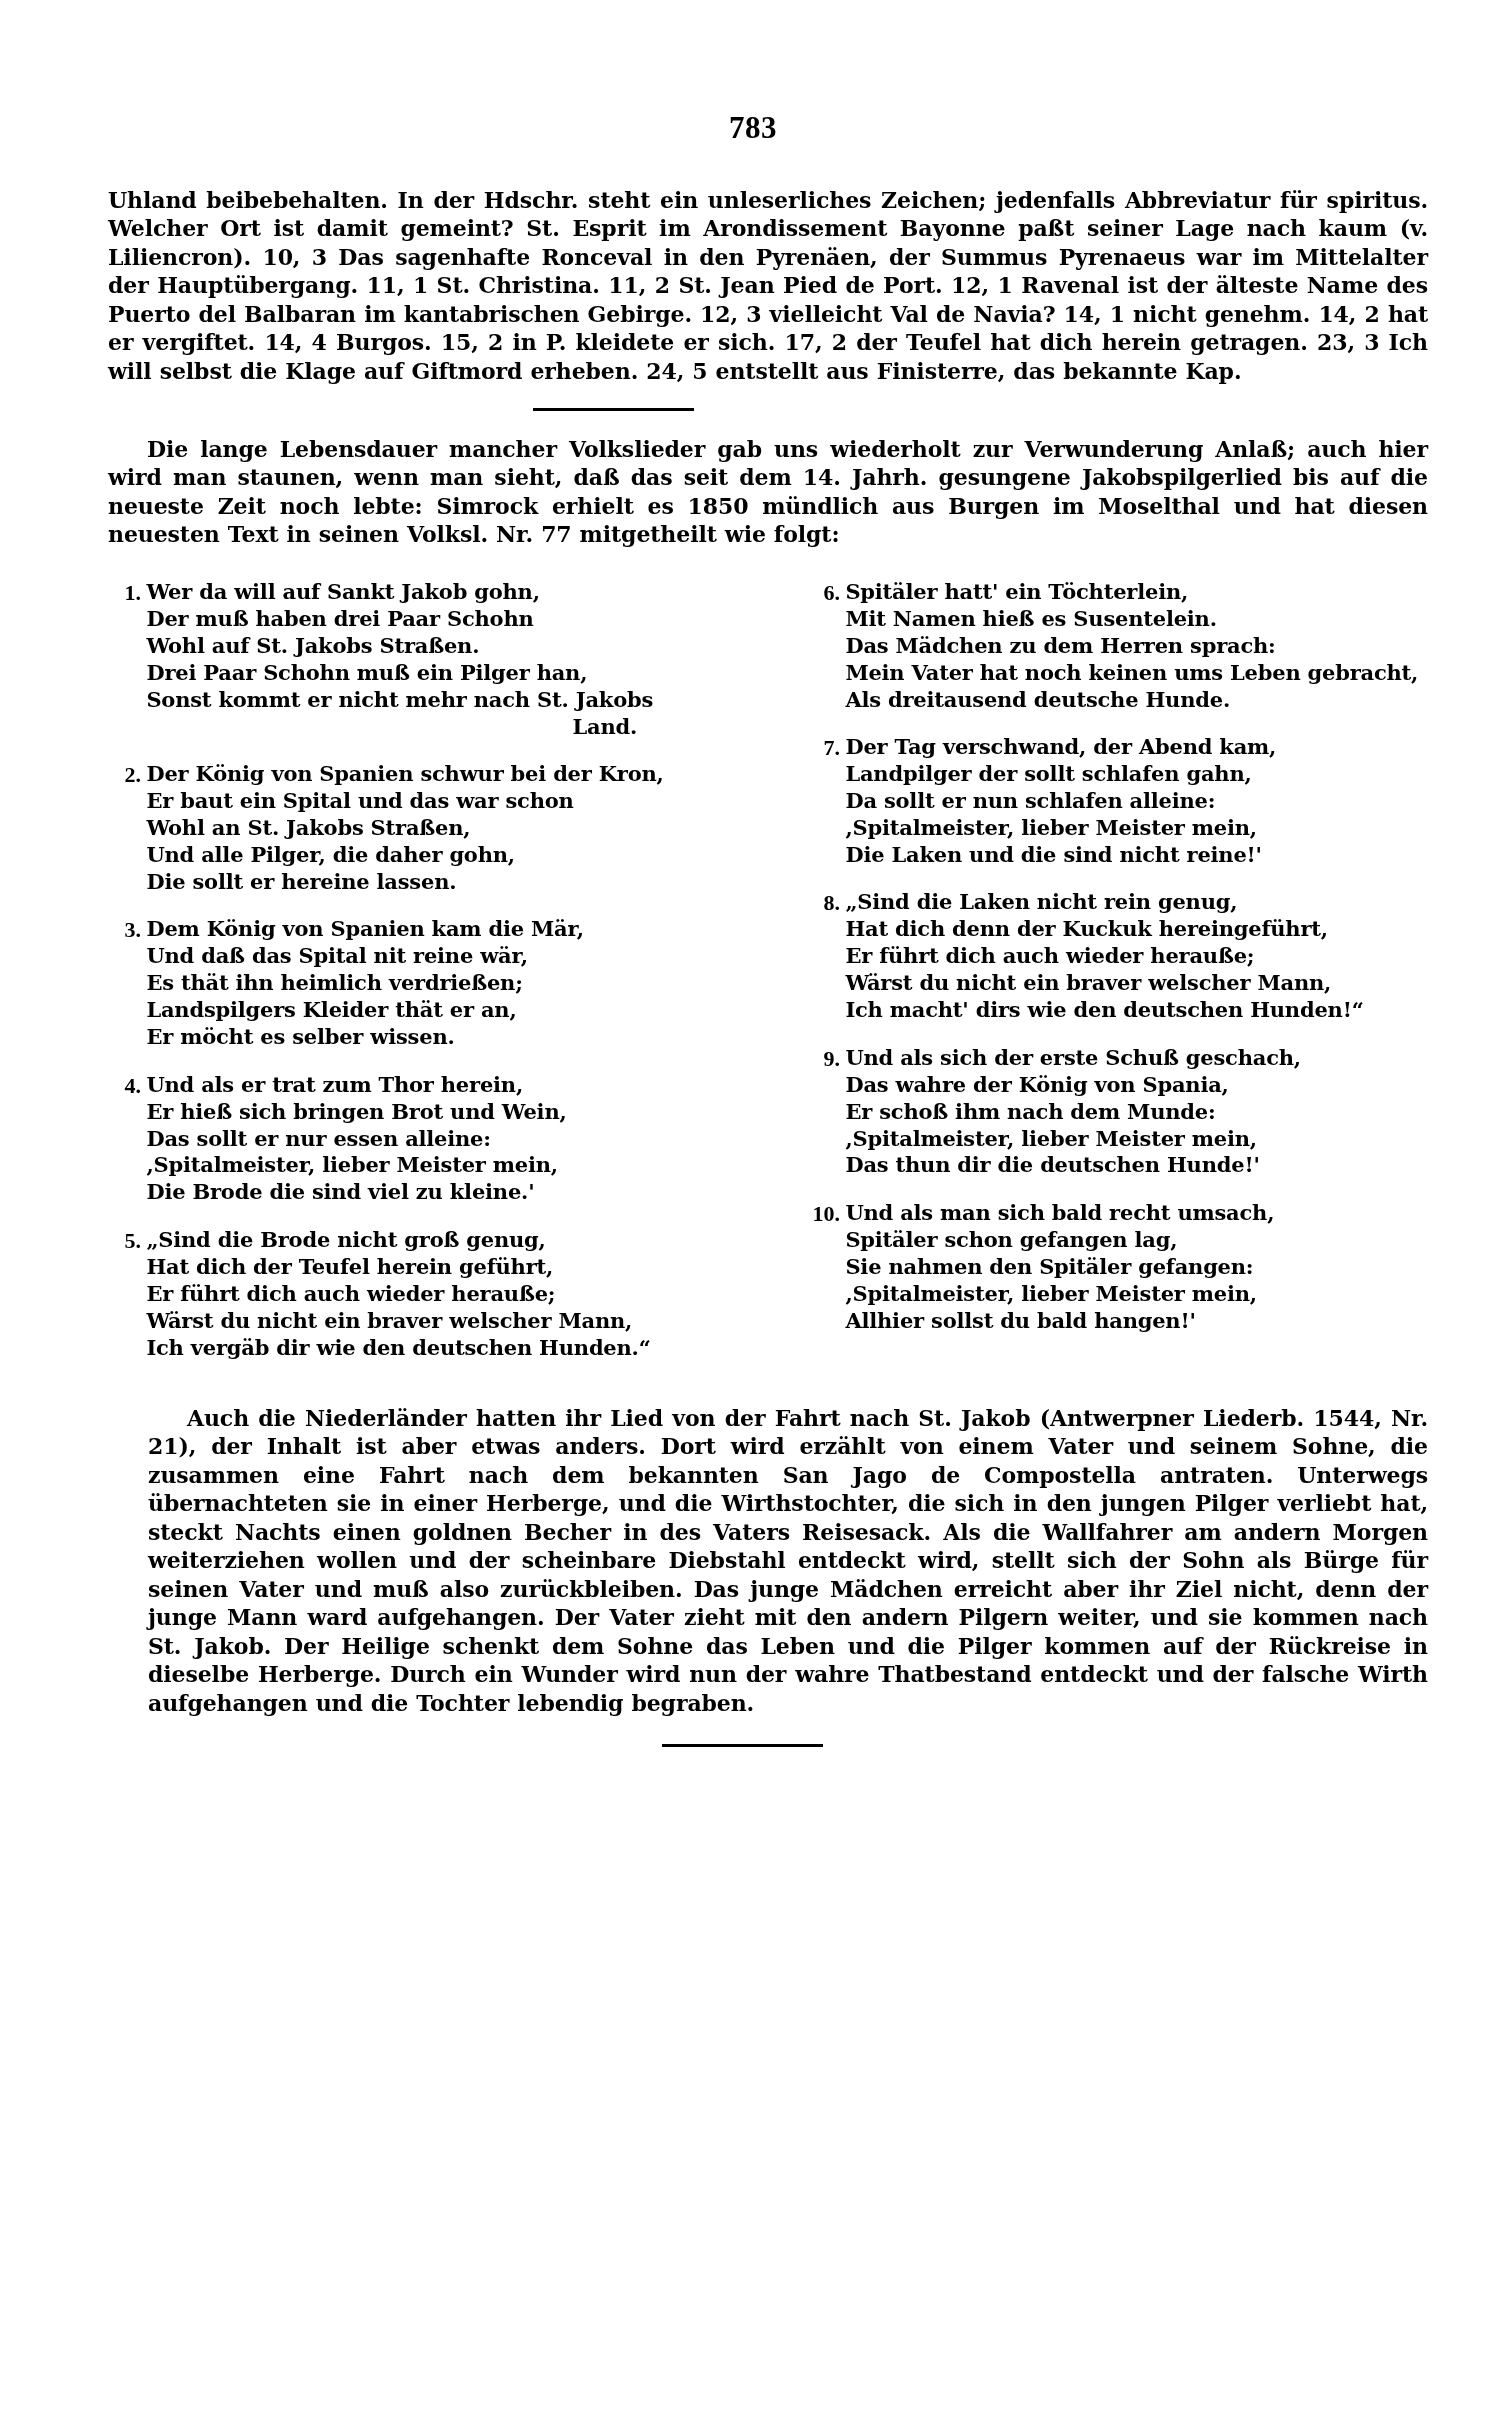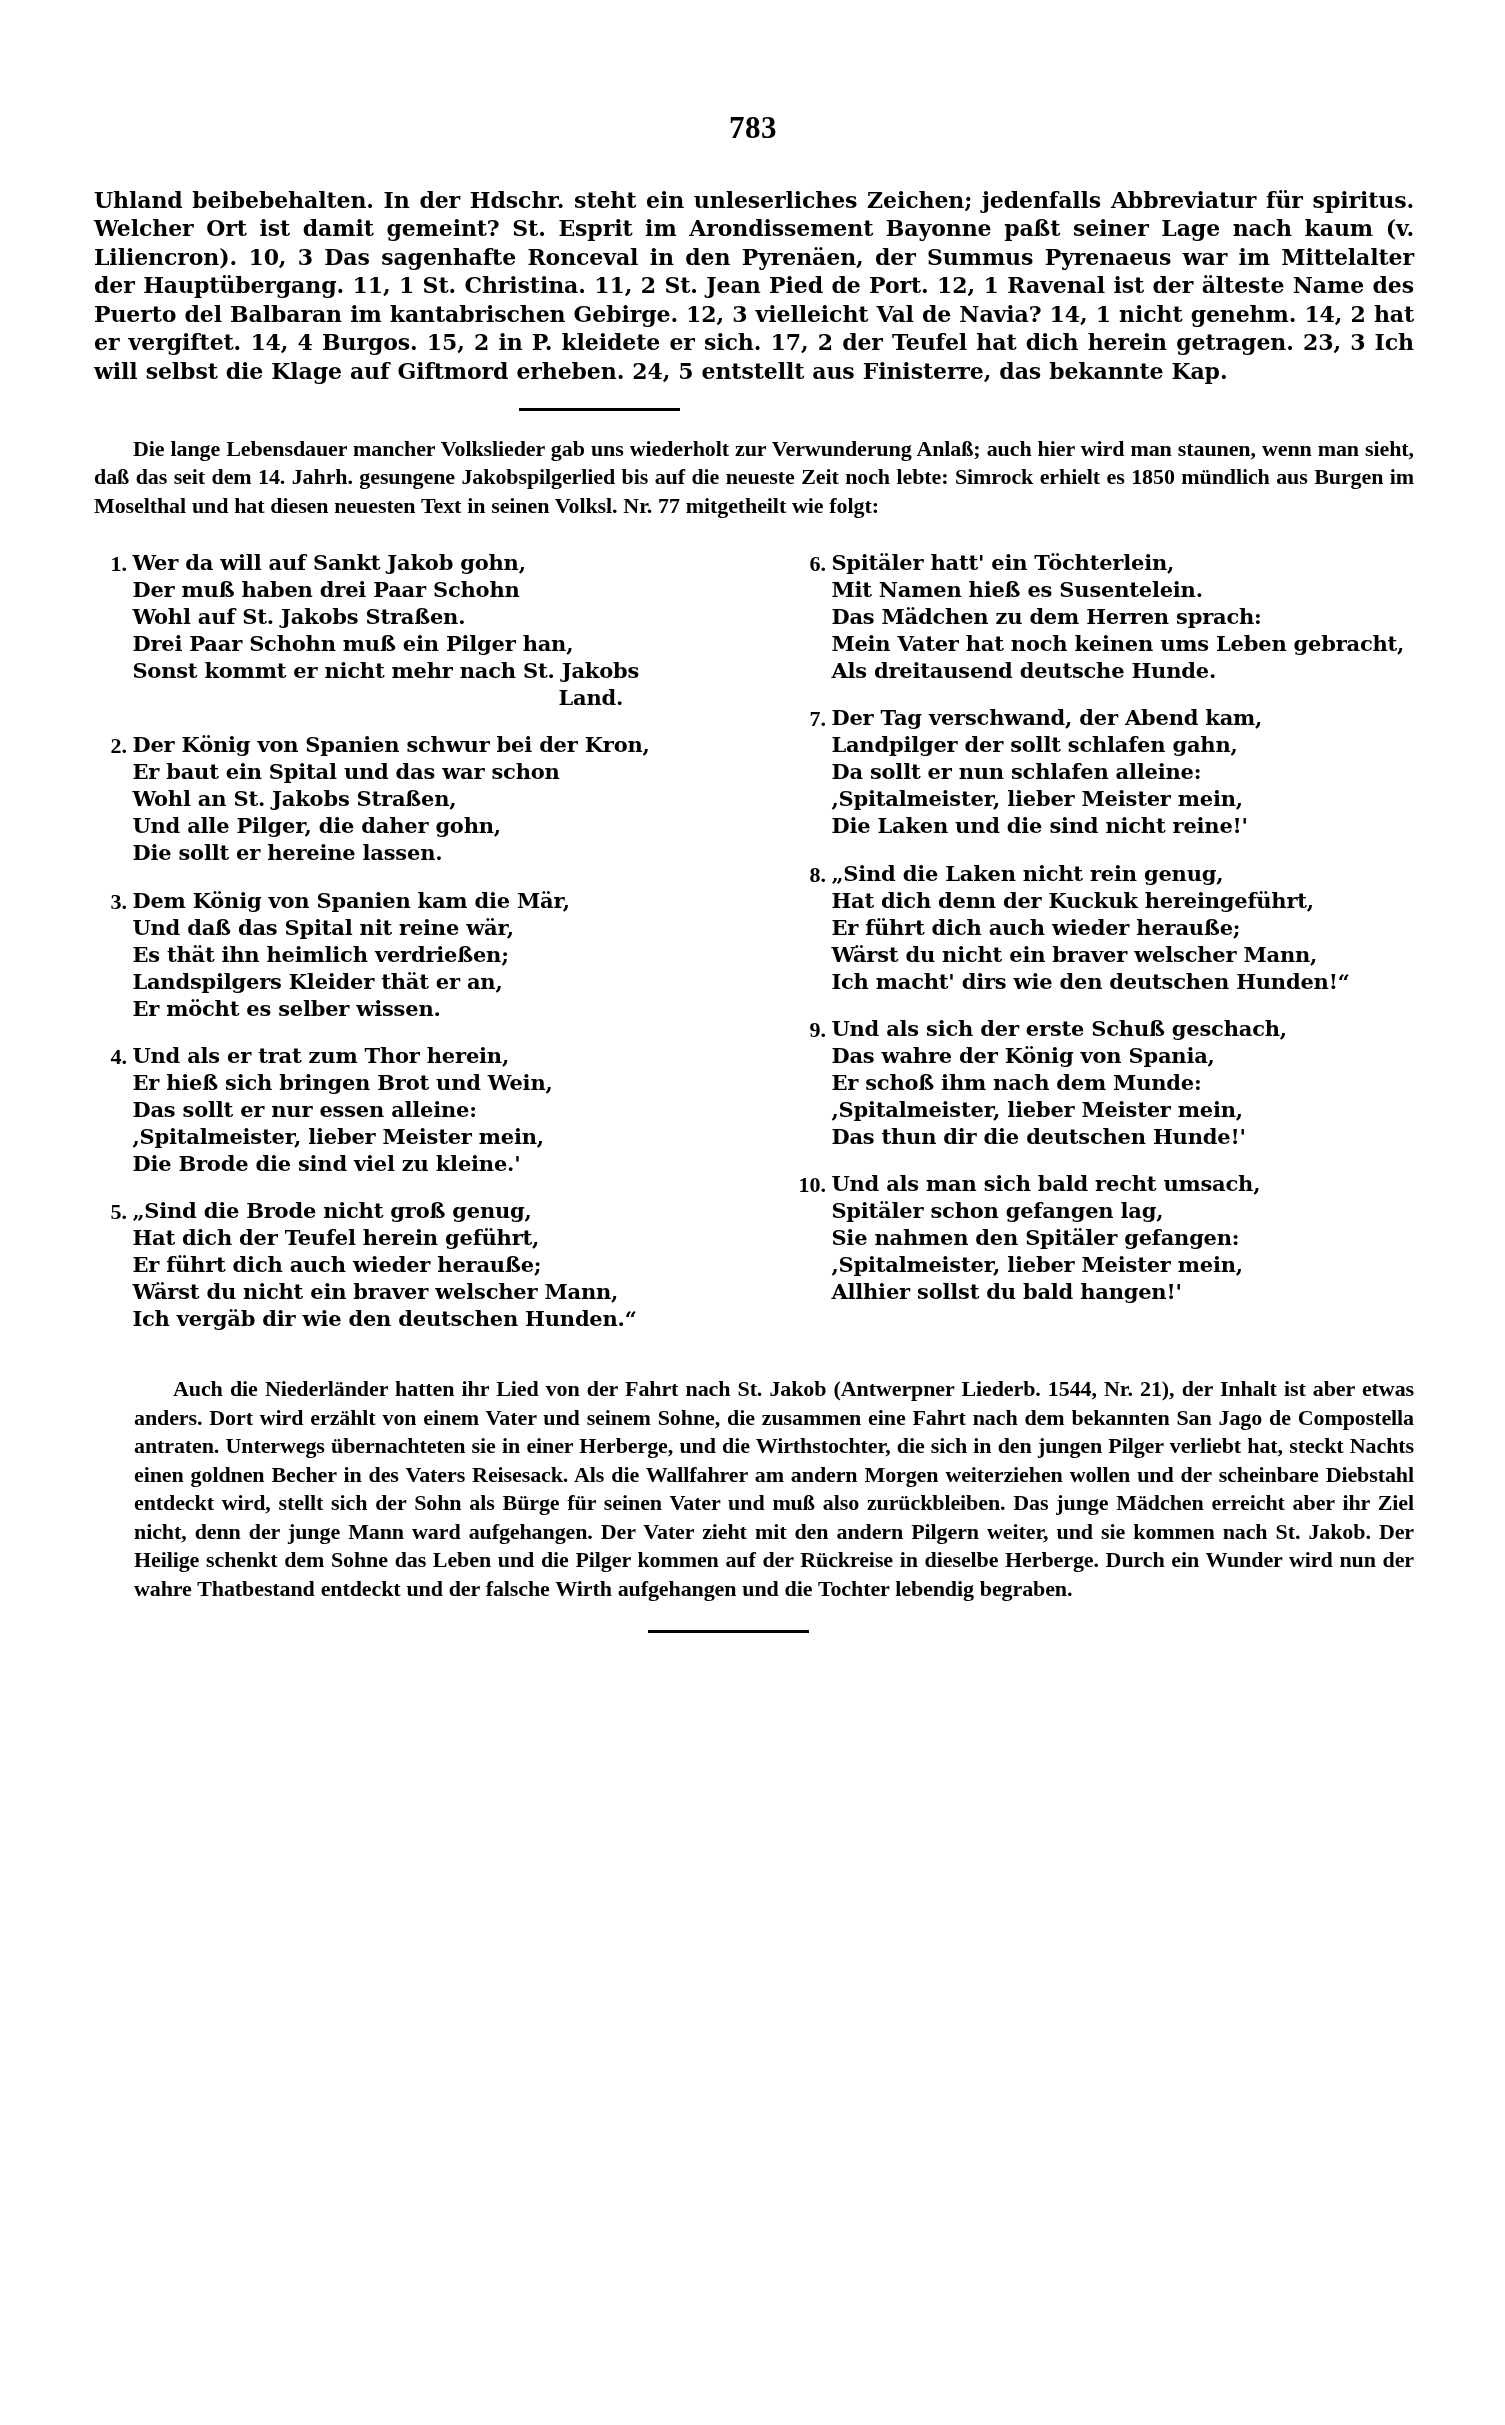--- a/index.html
+++ b/index.html
@@ -28,38 +28,37 @@
     left: 0;
     width: 1506px;
     text-align: center;
     font-family: "Liberation Serif", serif;
     font-weight: bold;
     font-size: 31px;
     letter-spacing: 0.5px;
   }
   .content {
     position: absolute;
-    left: 94px;
+    left: 108px;
     top: 186px;
     width: 1320px;
   }
   
   .para {
     font-family: "DejaVu Serif", serif;
     font-weight: bold;
     font-size: 22px;
     line-height: 1.295;
     text-align: justify;
     letter-spacing: -0.1px;
     word-spacing: 0.5px;
     margin: 0;
   }
   .para.indent {
     text-indent: 39px;
-    font-family: Liberation Serif, serif;
   }
   .rule {
     width: 161px;
     height: 2.7px;
     background: #000;
     margin: 22.6px auto 24px 425px;
   }
   .rule.bottom {
     margin: 27px auto 0 554px;
   }

